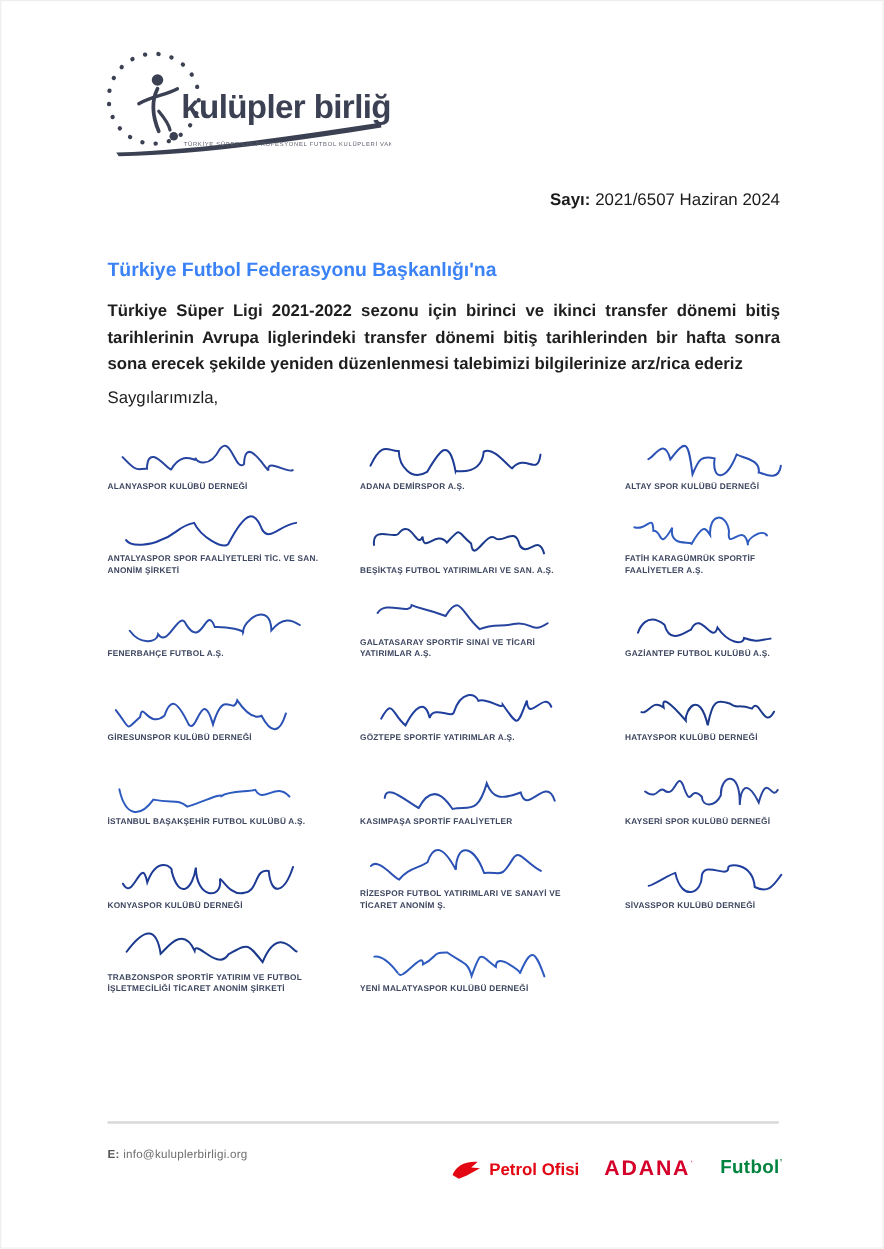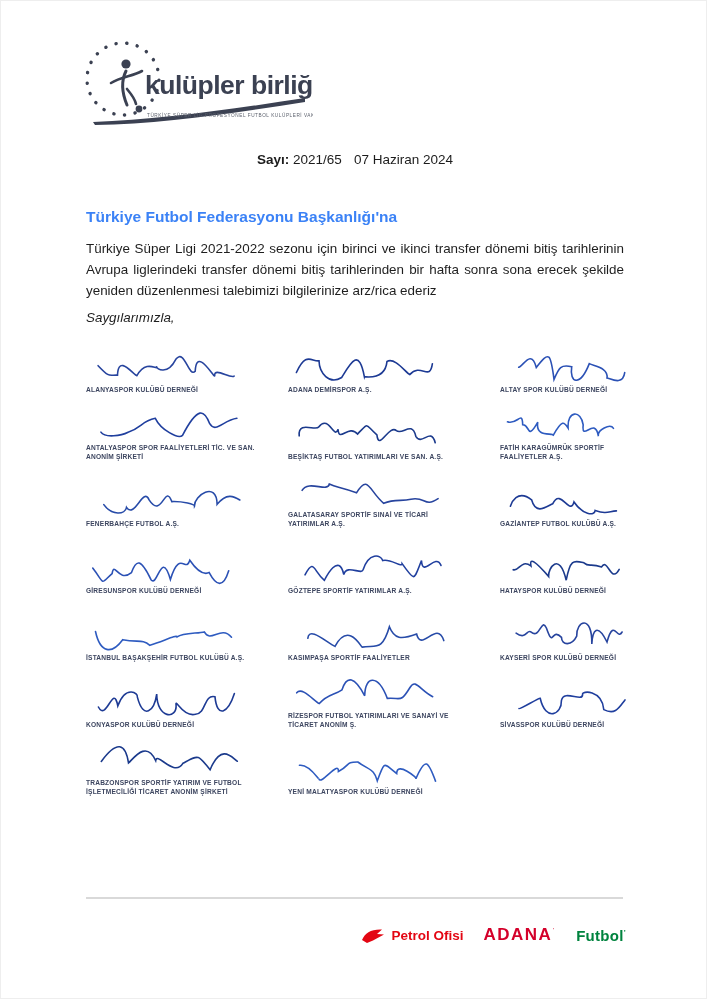--- a/index.html
+++ b/index.html
@@ -3,42 +3,42 @@
 <meta charset="utf-8">
 <style>
   html,body{margin:0;padding:0;background:#fff;}
   .page{
     position:relative;width:707px;height:999px;background:#fff;overflow:hidden;
     font-family:"Liberation Sans",sans-serif;color:#222;border:1px solid #eeeeee;box-sizing:border-box;
   }
   
   .logo{position:absolute;left:82px;top:34px;width:230px;height:96px;}
   
-  .meta{position:absolute;left:85px;top:151px;width:538px;display:flex;justify-content:center;font-size:13.5px;color:#1c1c1c;gap:12px;}
+  .meta{position:absolute;left:85px;top:151px;width:538px;display:flex;justify-content:flex-end;font-size:13.5px;color:#1c1c1c;}
   .meta .ref b{font-weight:bold;}
   
   .recipient{position:absolute;left:85px;top:207px;width:538px;font-size:15.5px;font-weight:bold;color:#3b82f6;}
-  .body-text{position:absolute;left:85px;top:238px;width:538px;font-size:13.4px;line-height:1.55;text-align:justify;color:#1e1e1e;}
-  .closing{position:absolute;left:85px;top:309px;font-size:13.4px;color:#1e1e1e;font-style:italic;}
+  .body-text{position:absolute;left:85px;top:238px;width:538px;font-size:13.4px;line-height:1.55;text-align:justify;color:#1e1e1e;font-weight:bold;}
+  .closing{position:absolute;left:85px;top:309px;font-size:13.4px;color:#1e1e1e;}
   
   .sig-grid{
     position:absolute;left:85px;top:327px;width:545px;
     display:grid;grid-template-columns:202px 212px 131px;grid-auto-rows:67px;
   }
   .sig-cell{display:flex;flex-direction:column;justify-content:flex-end;overflow:visible;}
   .sig-ink{display:block;overflow:visible;margin-bottom:-4px;}
   .sig-label{
     font-size:6.6px;line-height:1.35;color:#3d4660;letter-spacing:.2px;
     max-width:176px;font-weight:bold;
   }
   
   .divider{position:absolute;left:85px;top:896px;width:537px;height:2px;background:#d9d9d9;}
   .footer-contact{position:absolute;left:85px;top:915px;font-size:9.3px;line-height:1.72;color:#6e6e6e;letter-spacing:.2px;}
   .footer-contact b{color:#555;}
-  .sponsors{position:absolute;right:80px;top:924px;display:flex;align-items:center;gap:20px;}
+  .sponsors{position:absolute;right:80px;top:924px;display:flex;gap:20px;}
   .sponsor-po{display:flex;align-items:center;gap:6px;color:#e30613;font-weight:bold;font-size:13.5px;}
   .sponsor-avis{color:#d4002a;font-weight:bold;font-size:17px;letter-spacing:1.5px;}
   .sponsor-avis sup{font-size:7px;}
   .sponsor-instat{color:#00833e;font-weight:bold;font-size:15px;letter-spacing:.3px;}
   .sponsor-instat sup{font-size:7px;}
 </style>
 </head>
 <body>
 
 <div class="page">
@@ -196,20 +196,24 @@
           <path d="M11.5 17.3 C21.6 15.6 31.6 33.4 31.0 30.7 C32.7 38.1 51.1 11.3 50.4 23.5 C63.1 17.0 56.7 13.9 69.8 14.0 C82.0 22.6 86.2 21.0 89.3 32.8 C97.2 11.2 95.3 15.6 108.7 25.5 C108.8 12.7 129.7 30.6 128.1 30.3 C137.5 8.5 140.2 13.2 147.5 33.1" fill="none" stroke="#2e5bc0" stroke-width="1.6" stroke-linecap="round"></path>
         </svg>
         <div class="sig-label">YENİ MALATYASPOR KULÜBÜ DERNEĞİ</div>
       </div>
       <div class="sig-cell"></div>
     </div>
 
   <div class="divider"></div>
 
   <div class="footer-contact">
+    <div>
+      <b>E:</b>
+      <span>info@kuluplerbirligi.org</span>
+    </div>
   </div>
 
   <div class="sponsors">
     <span class="sponsor-po">
       <svg width="24" height="19" viewBox="0 0 24 19">
         <path d="M1 14 C4 7 10 3 21 3.5 L16 8 L23 8.5 L12 14.5 L6 17 Z" fill="#e30613"></path>
       </svg>
       <span>Petrol Ofisi</span>
     </span>
     <span class="sponsor-avis"><span>ADANA</span><sup>ˈ</sup></span>

